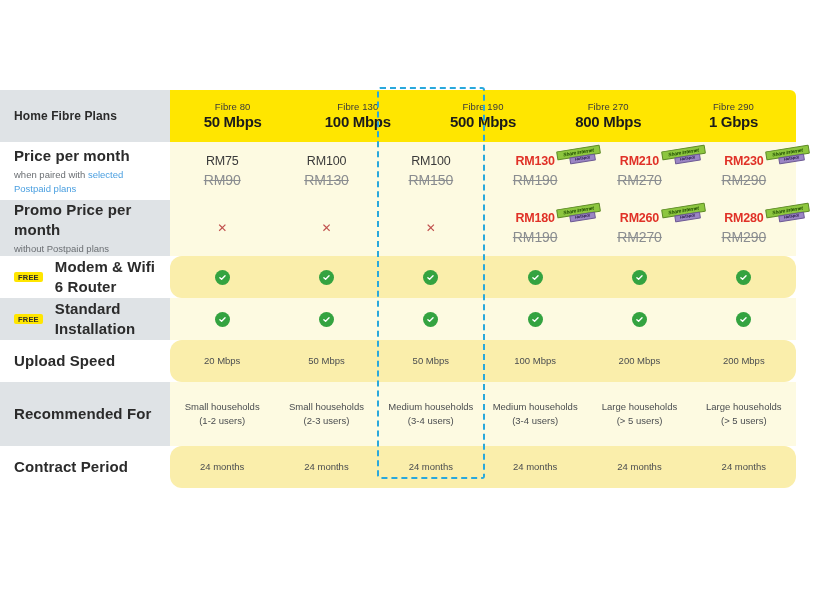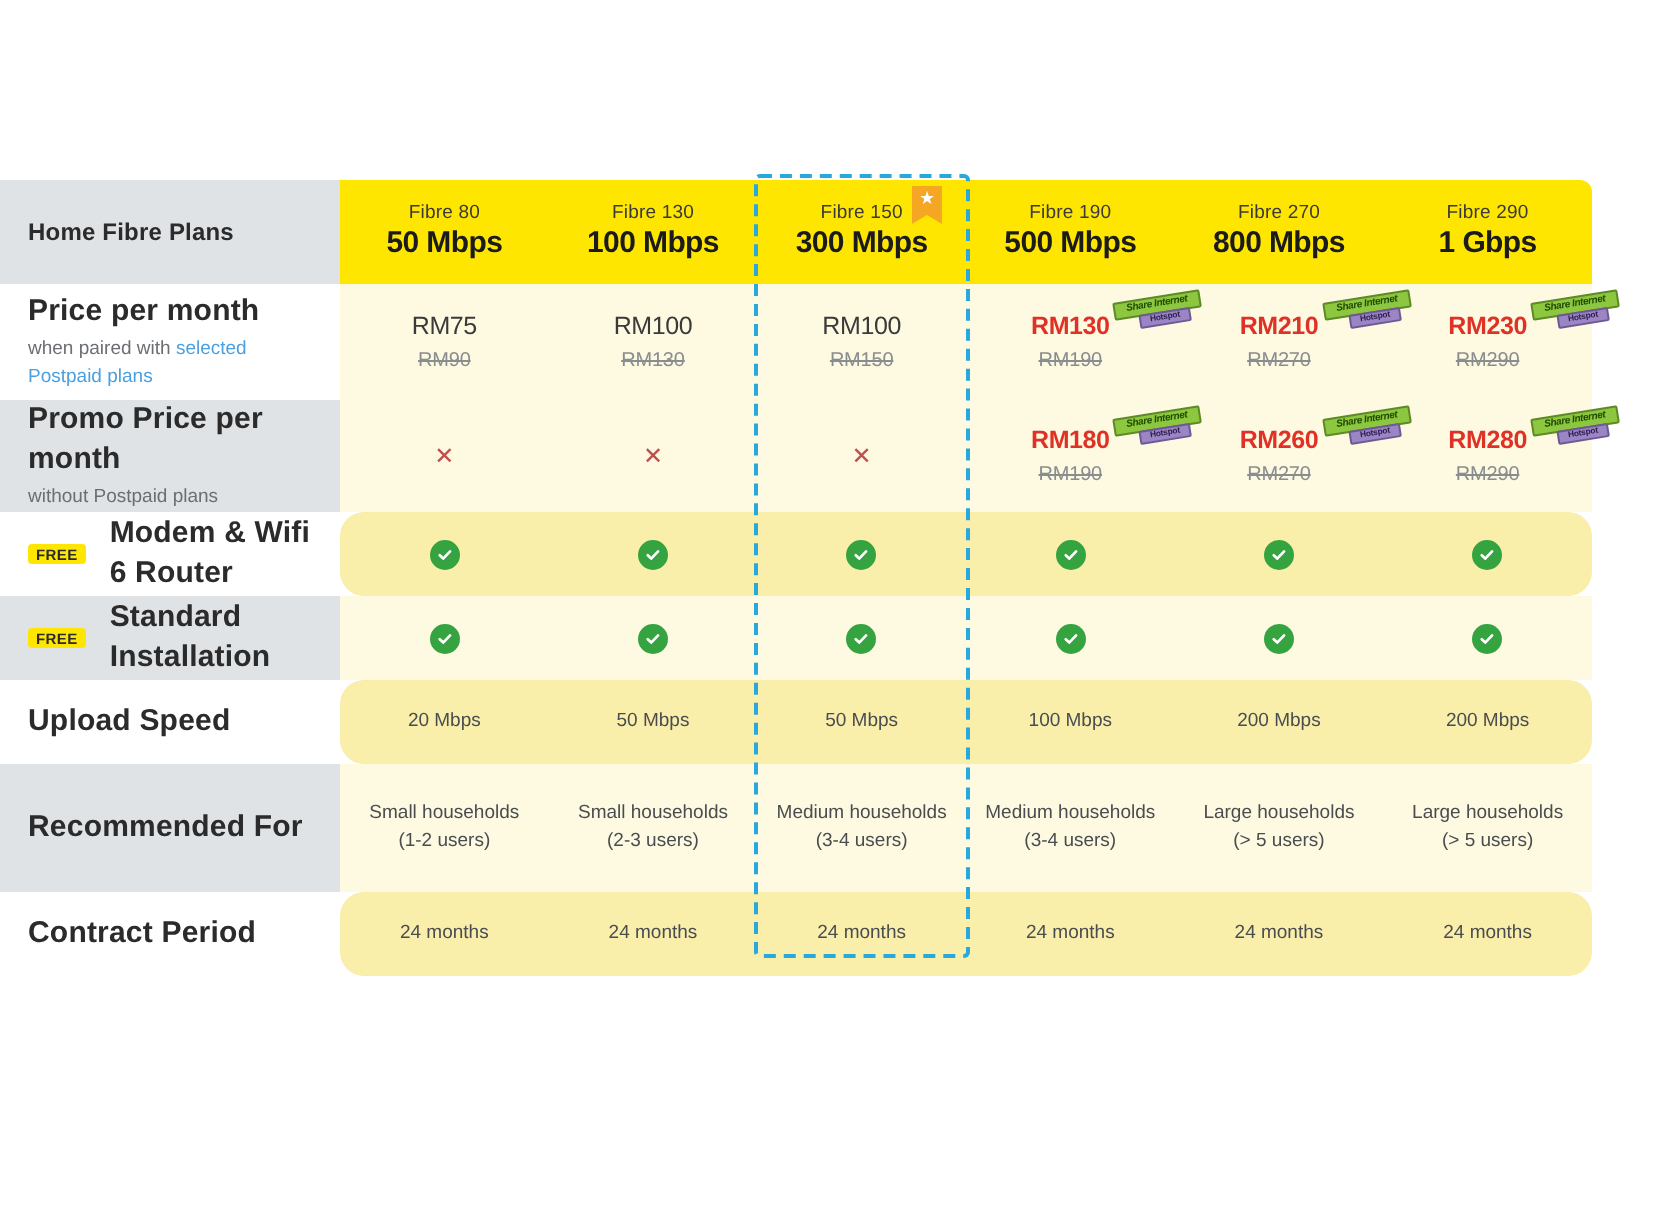--- a/index.html
+++ b/index.html
@@ -81,21 +81,21 @@
   .lbl-white { background: #ffffff; }
   .lbl-grey  { background: #dfe3e6; }
   .cells-pale { background: #fdfae1; }
   .cells-deep { background: #faeeab; border-radius: 12px; }
 
   .price-main {
     font-size: 12.5px; color: #3a3a3a; line-height: 1.25; letter-spacing: -.2px;
   }
   .price-main.red { color: #e03127; font-weight: bold; }
   .price-old {
-    font-size: 10px; color: #8a8d90; text-decoration: line-through;
+    font-size: 14px; color: #8a8d90; text-decoration: line-through;
     margin-top: 3px; letter-spacing: -.1px;
   }
   .xmark { color: #c0504d; font-size: 12px; line-height: 1; }
 
   .tick {
     width: 15px; height: 15px; border-radius: 50%;
     background: #34a340; display: flex; align-items: center; justify-content: center;
   }
   .tick svg { display: block; }
 
@@ -147,27 +147,20 @@
       <div class="cells" id="head-cells">
           <div class="cell">
             <div class="plan-name">Fibre 80</div>
             <div class="plan-speed">50 Mbps</div>
           </div>
           <div class="cell">
             <div class="plan-name">Fibre 130</div>
             <div class="plan-speed">100 Mbps</div>
           </div>
           <div class="cell">
-            <div class="plan-name">Fibre 150</div>
-            <div class="plan-speed">300 Mbps</div>
-            <div class="ribbon">
-              <span class="star">★</span>
-            </div>
-          </div>
-          <div class="cell">
             <div class="plan-name">Fibre 190</div>
             <div class="plan-speed">500 Mbps</div>
           </div>
           <div class="cell">
             <div class="plan-name">Fibre 270</div>
             <div class="plan-speed">800 Mbps</div>
           </div>
           <div class="cell">
             <div class="plan-name">Fibre 290</div>
             <div class="plan-speed">1 Gbps</div>

